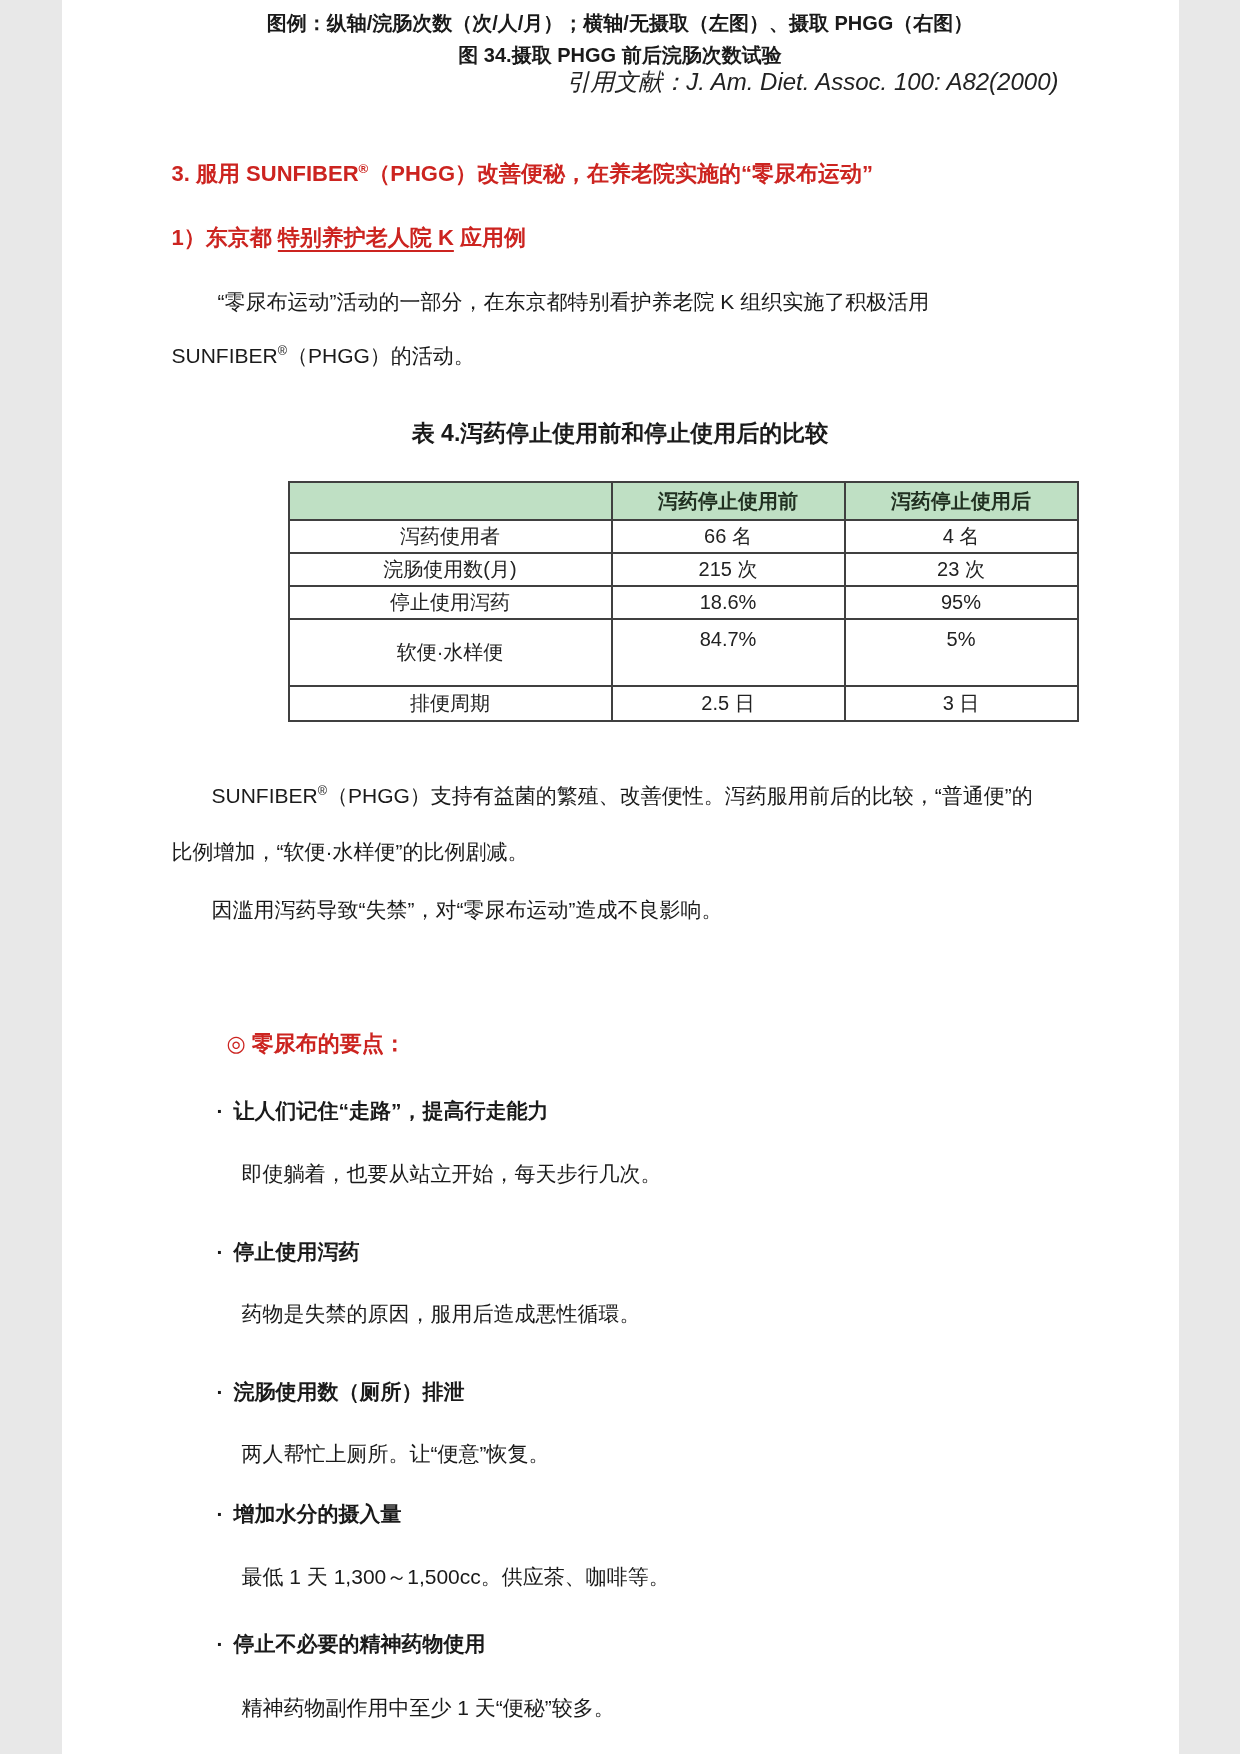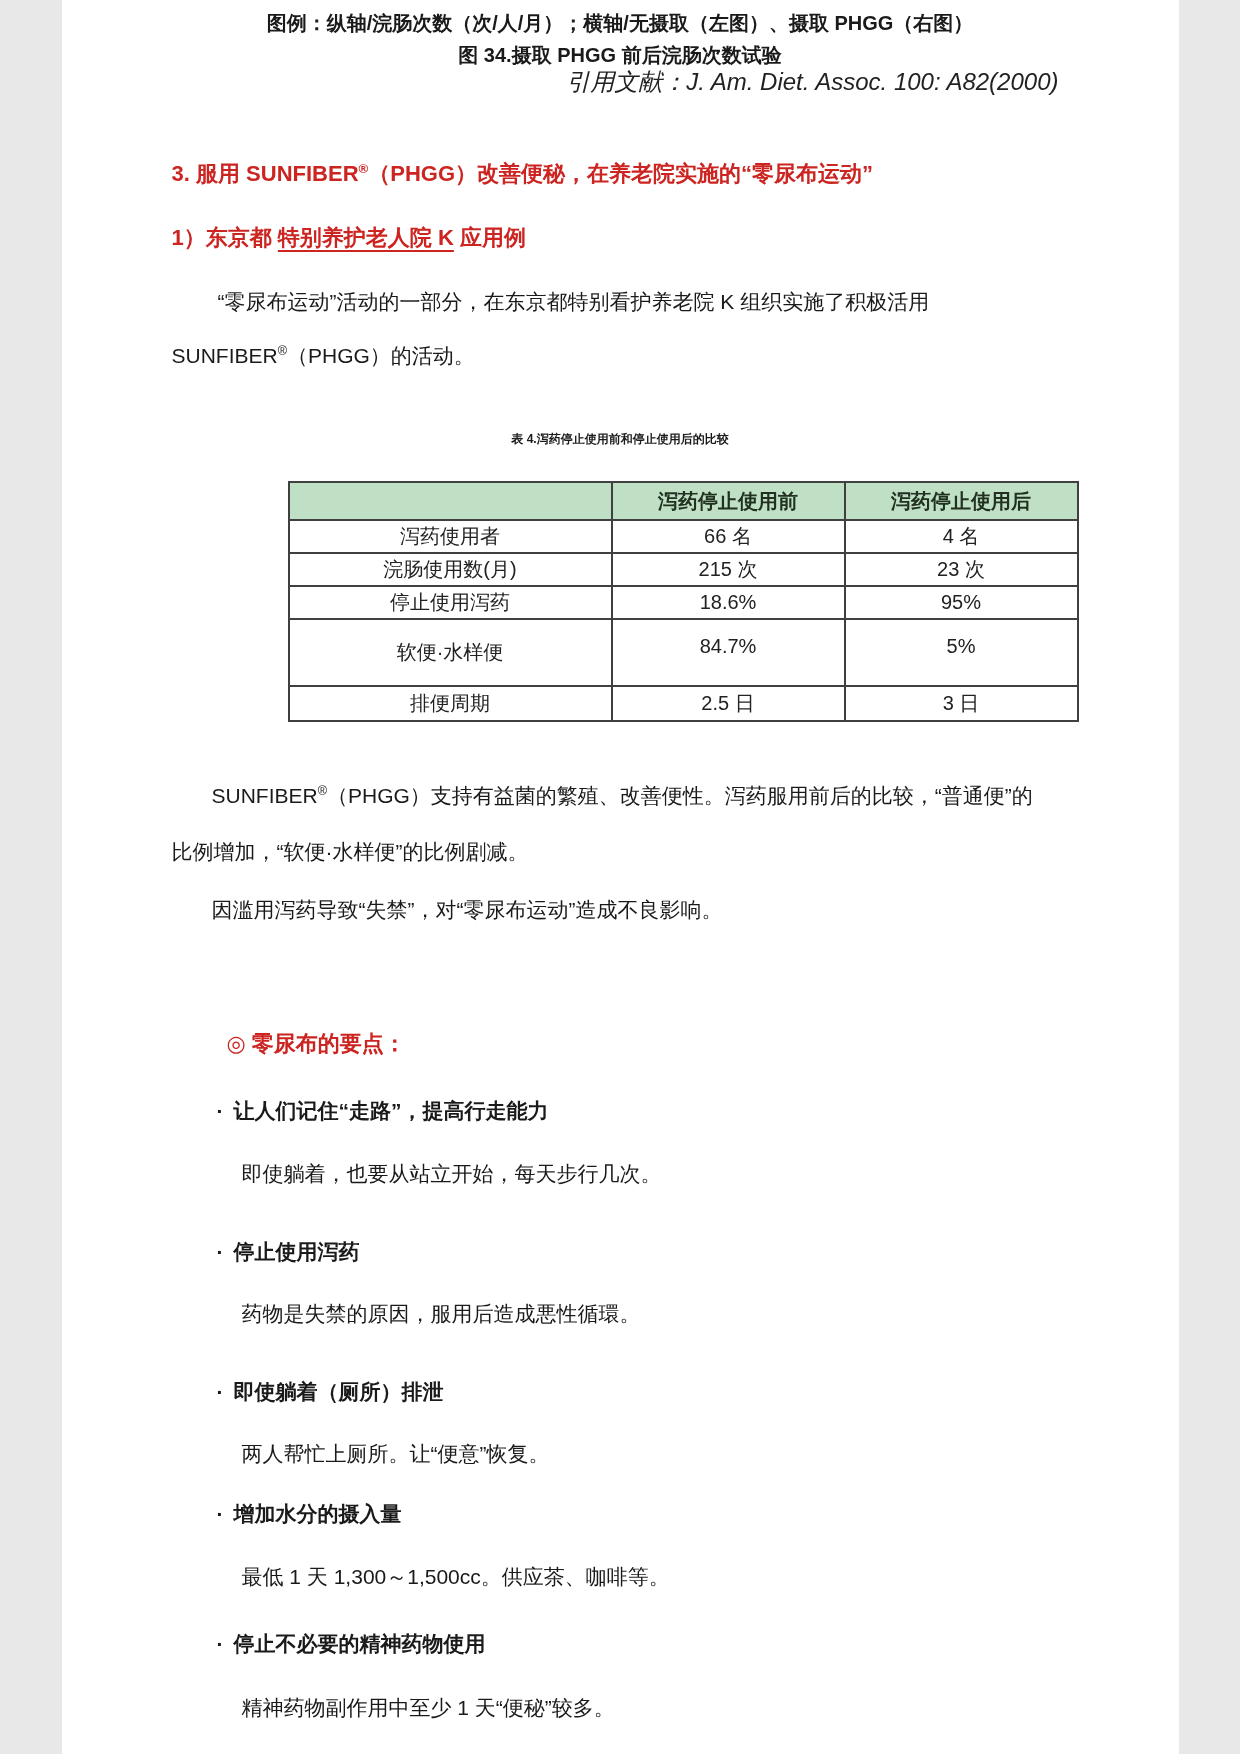--- a/index.html
+++ b/index.html
@@ -43,21 +43,21 @@
     color:#222;
   }
   table.cmp thead th{
     background:#bfe0c4;
     font-weight:bold;
     height:36px;
     color:#213021;
   }
   table.cmp tbody tr{height:33px;}
   table.cmp tbody tr.tall{height:67px;}
-  table.cmp tbody tr.tall td.val{vertical-align:top;padding-top:15px;}
+  table.cmp tbody tr.tall td.val{vertical-align:top;padding-top:8px;}
   table.cmp tbody tr.last{height:35px;}
   td.redval{color:#e04a28;}
 
   
   .bullet-head{font-weight:bold;}
   .marker{display:inline-block;margin-right:10px;font-weight:bold;}
 </style>
 </head>
 <body>
 
@@ -73,21 +73,21 @@
 
   <div class="line bold red h-section" style="top:224px;left:110px;">
     <span>1）东京都 </span><span class="u-red">特别养护老人院 K</span><span> 应用例</span>
   </div>
 
   <div class="line" style="top:288px;left:156px;">“零尿布运动”活动的一部分，在东京都特别看护养老院 K 组织实施了积极活用</div>
   <div class="line" style="top:342px;left:110px;">
     <span>SUNFIBER</span><sup class="reg">®</sup><span>（PHGG）的活动。</span>
   </div>
 
-  <div class="line center bold" style="top:432px;font-size:12px;">表 4.泻药停止使用前和停止使用后的比较</div>
+  <div class="line center bold" style="top:419px;font-size:23px;">表 4.泻药停止使用前和停止使用后的比较</div>
 
   <div class="tbl-wrap">
     <table class="cmp">
       <colgroup>
           <col class="c1">
           <col class="c2">
           <col class="c3">
         </colgroup>
       <thead>
         <tr>
@@ -139,21 +139,21 @@
     <span class="marker">·</span><span>让人们记住“走路”，提高行走能力</span>
   </div>
   <div class="line" style="top:1160px;left:180px;">即使躺着，也要从站立开始，每天步行几次。</div>
 
   <div class="line bullet-head" style="top:1238px;left:155px;">
     <span class="marker">·</span><span>停止使用泻药</span>
   </div>
   <div class="line" style="top:1300px;left:180px;">药物是失禁的原因，服用后造成悪性循環。</div>
 
   <div class="line bullet-head" style="top:1378px;left:155px;">
-    <span class="marker">·</span><span>即使躺着（厕所）排泄</span>
+    <span class="marker">·</span><span>浣肠使用数（厕所）排泄</span>
   </div>
   <div class="line" style="top:1440px;left:180px;">两人帮忙上厕所。让“便意”恢复。</div>
 
   <div class="line bullet-head" style="top:1500px;left:155px;">
     <span class="marker">·</span><span>增加水分的摄入量</span>
   </div>
   <div class="line" style="top:1563px;left:180px;">最低 1 天 1,300～1,500cc。供应茶、咖啡等。</div>
 
   <div class="line bullet-head" style="top:1630px;left:155px;">
     <span class="marker">·</span><span>停止不必要的精神药物使用</span>

